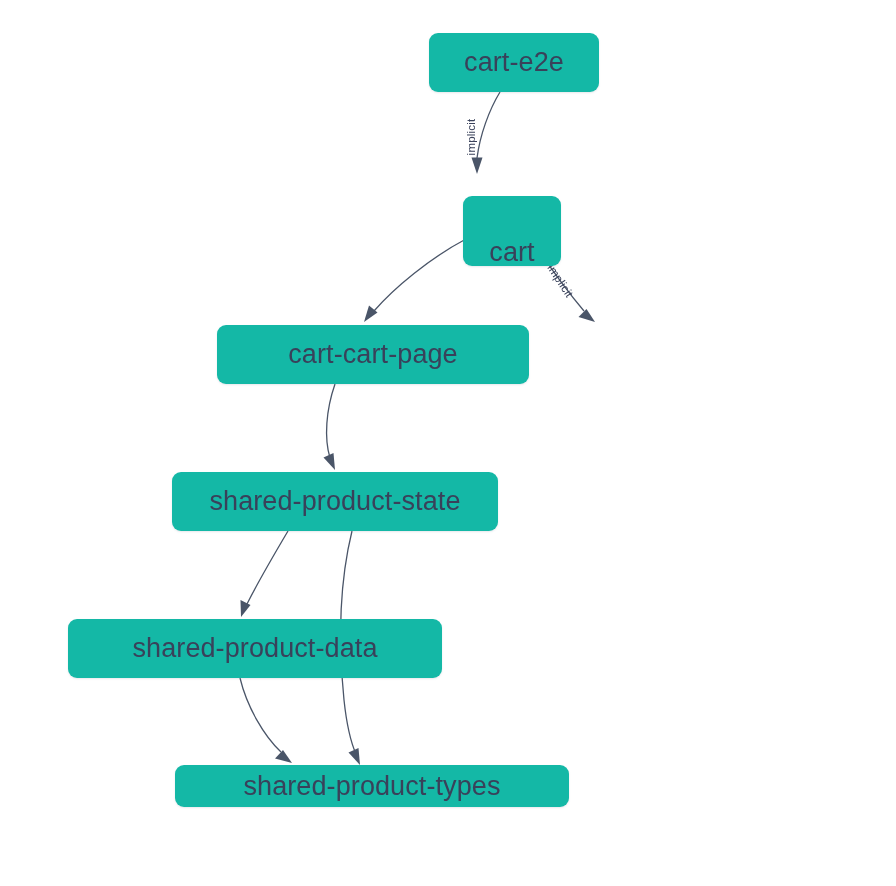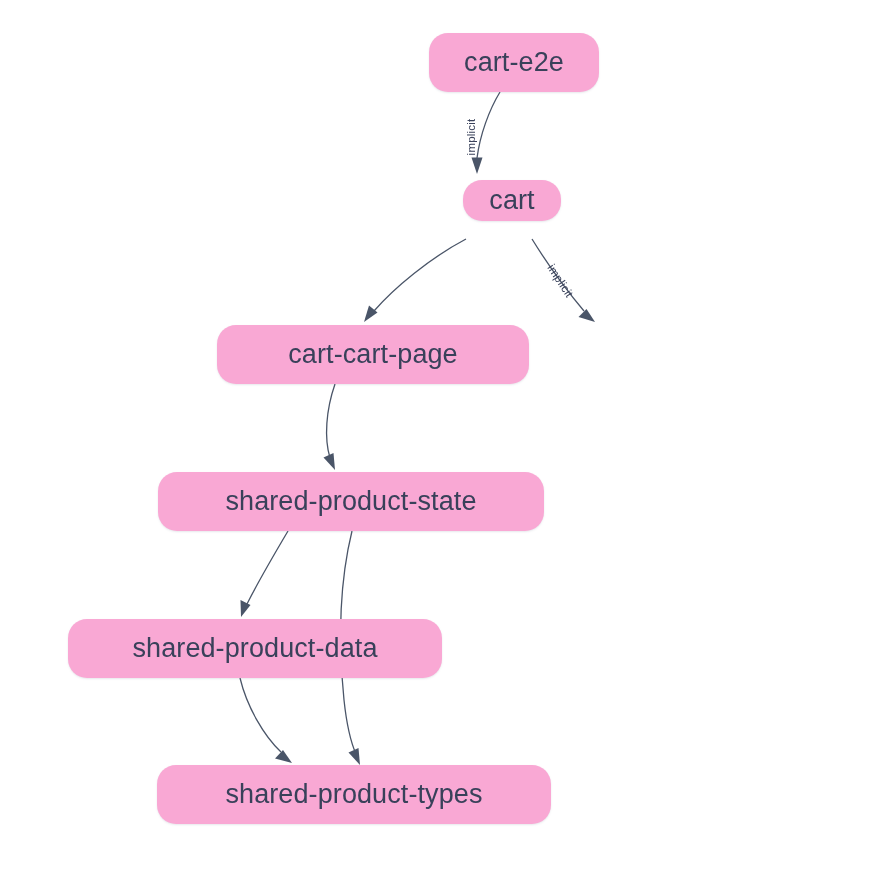--- a/index.html
+++ b/index.html
@@ -25,22 +25,22 @@
     height: 886px;
     z-index: 1;
   }
   .node {
     position: absolute;
     z-index: 2;
     box-sizing: border-box;
     display: flex;
     align-items: center;
     justify-content: center;
-    background: #f9a8d4;
-    border-radius: 19px;
+    background: #14b8a6;
+    border-radius: 9px;
     box-shadow: 0 1px 2px rgba(120,130,150,0.18);
   }
   .node-label {
     color: #39415a;
     font-family: "Liberation Sans", sans-serif;
     font-size: 27px;
     font-weight: 400;
     letter-spacing: 0.1px;
     white-space: nowrap;
     line-height: 1;
@@ -103,34 +103,34 @@
     <g>
       <path class="edge-path" d="M 240 678 C 247 707 264 736 281 752"></path>
       <polygon class="edge-arrow" points="292,763 275,758.5 283,750"></polygon>
     </g>
   </svg>
 
   <div class="node" style="left:429px; top:33px; width:170px; height:59px;">
     <span class="node-label">cart-e2e</span>
   </div>
 
-  <div class="node" style="left:463px; top:180px; width:98px; height:41px;">
+  <div class="node" style="left:463px; top:196px; width:98px; height:70px;align-items:flex-end;">
     <span class="node-label">cart</span>
   </div>
 
   <div class="node" style="left:217px; top:325px; width:312px; height:59px;">
     <span class="node-label">cart-cart-page</span>
   </div>
 
 
-  <div class="node" style="left:158px; top:472px; width:386px; height:59px;">
+  <div class="node" style="left:172px; top:472px; width:326px; height:59px;">
     <span class="node-label">shared-product-state</span>
   </div>
 
   <div class="node" style="left:46px; top:619px; width:374px; height:59px;margin-left:22px;">
     <span class="node-label">shared-product-data</span>
   </div>
 
-  <div class="node" style="left:157px; top:765px; width:394px; height:59px;">
+  <div class="node" style="left:175px; top:765px; width:394px; height:42px;">
     <span class="node-label">shared-product-types</span>
   </div>
 
 </div>
 
 </body></html>

